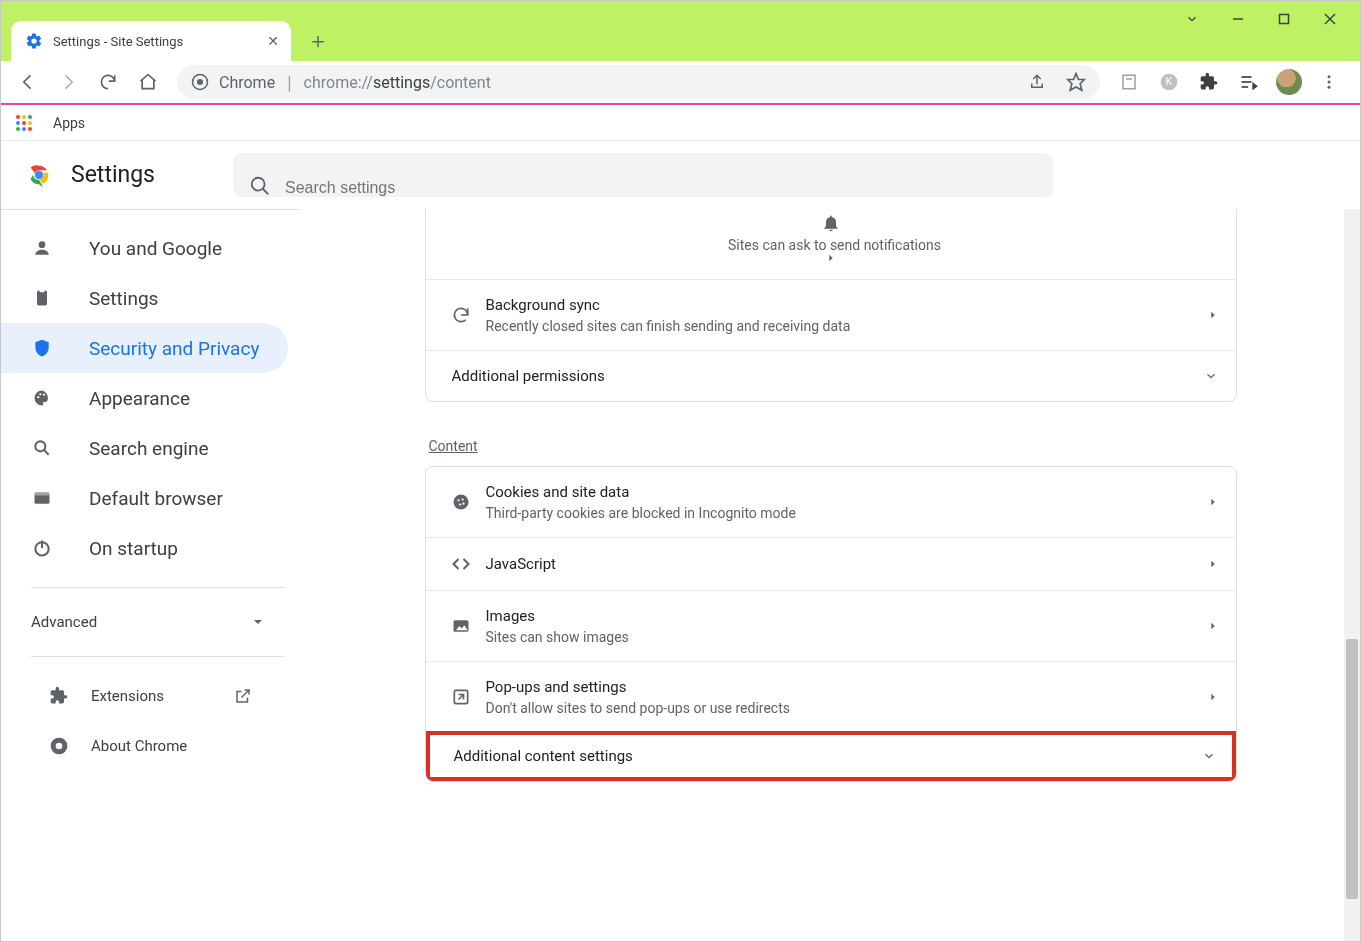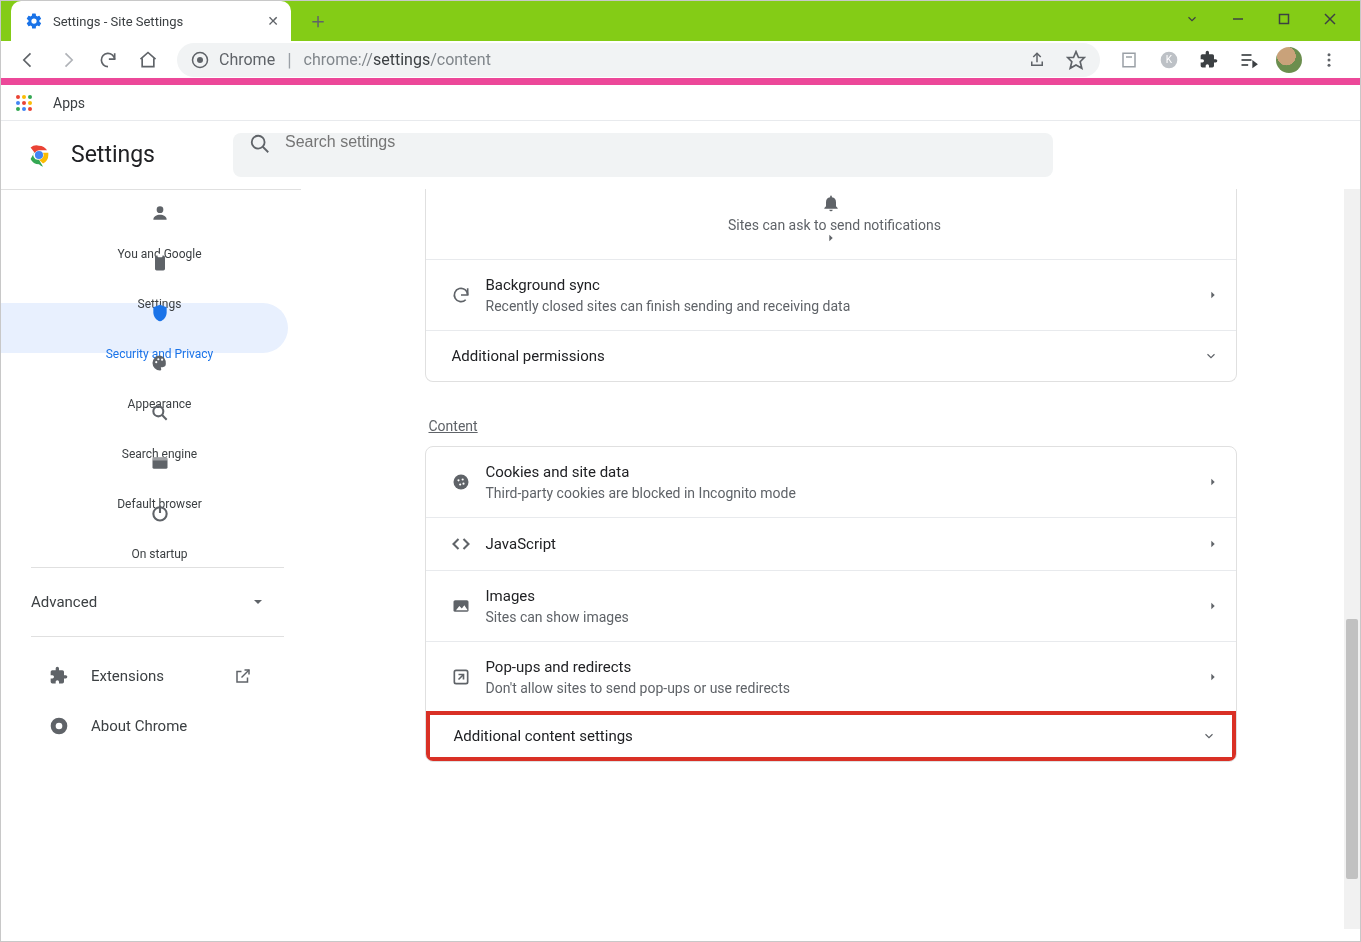--- a/index.html
+++ b/index.html
@@ -1,60 +1,60 @@
 <!DOCTYPE html>
 <html><head>
 <meta charset="utf-8">
 <style>
   * { box-sizing: border-box; margin: 0; padding: 0; }
   html, body { width: 1361px; height: 942px; font-family: "Segoe UI", Roboto, Arial, sans-serif; overflow: hidden; background: #fff; }
   body { border: 1px solid #c8c8c8; }
 
   
-  .tabstrip { height: 40px; background: #84cc16; display: flex; align-items: flex-end; position: relative; }
+  .tabstrip { height: 60px; background: #bef264; display: flex; align-items: flex-end; position: relative; }
   .tab {
     margin-left: 10px; height: 40px; background: #fff; border-radius: 10px 10px 0 0;
     display: flex; align-items: center; padding: 0 10px 0 14px; width: 280px; gap: 10px;
   }
   .tab .favicon { width: 18px; height: 18px; display:flex; align-items:center; justify-content:center; }
   .tab .title { font-size: 13px; color: #3c4043; flex: 1; white-space: nowrap; overflow: hidden; text-overflow: ellipsis; }
   .tab .close { width:16px; height:16px; color:#5f6368; display:flex; align-items:center; justify-content:center; cursor:pointer; font-size:14px;}
   .newtab { width:30px; height:30px; margin-left:12px; margin-bottom:5px; display:flex; align-items:center; justify-content:center; color:#5f6368; font-size:22px; cursor:pointer;}
   .window-controls { position:absolute; right:8px; top:4px; display:flex; gap:2px;}
   .window-controls .wc { width:44px; height:28px; display:flex; align-items:center; justify-content:center; color:#3c4043; font-size:14px; cursor:pointer;}
   .window-controls .chev { width:44px; height:28px; display:flex; align-items:center; justify-content:center; color:#3c4043;}
 
-  .toolbar { height:44px; background:#fff; display:flex; align-items:center; padding:0 10px; gap:6px; border-bottom:7px solid #ec4899;}
+  .toolbar { height:44px; background:#fff; display:flex; align-items:center; padding:0 10px; gap:6px; border-bottom:2px solid #ec4899;}
   .tbtn { width:34px; height:34px; display:flex; align-items:center; justify-content:center; color:#5f6368; cursor:pointer; border-radius:50%;}
   .tbtn.disabled { color:#b0b3b8; cursor:default;}
   .omnibox { flex:1; height:34px; background:#f1f3f4; border-radius:17px; display:flex; align-items:center; padding:0 14px; gap:10px; margin:0 6px;}
   .omnibox .lock { color:#5f6368; }
   .omnibox .chrome-label { color:#5f6368; font-size:16px;}
   .omnibox .sep { color:#9aa0a6; font-size:18px; margin:0 2px;}
   .omnibox .url { color:#3c4043; font-size:16px;}
   .omnibox .url .dim { color:#80868b;}
   .toolbar-right { display:flex; align-items:center; gap:6px; padding-right:4px;}
   .avatar { width:26px; height:26px; border-radius:50%; background: radial-gradient(circle at 40% 35%, #c9a27a 0 40%, #6b8e4e 41% 100%); }
 
   .bookmarks { height:36px; background:#fff; border-bottom:1px solid #e8eaed; display:flex; align-items:center; padding:0 14px; gap:20px;}
   .bookmarks .label { font-size:14px; color:#3c4043;}
   .apps-icon { width:18px; height:18px; }
 
   
   .settings-header { height:68px; display:flex; align-items:center; padding:0 24px; gap:18px; border-bottom:1px solid transparent; box-shadow: 0 1px 0 #e0e0e0;}
   .chrome-logo { width:28px; height:28px;}
   .settings-title { font-size:23px; color:#202124; font-weight:400; flex:0 0 auto; margin-right:60px;}
-  .searchbar { width:820px; height:44px; background:#f1f3f4; border-radius:8px; display:flex; align-items:flex-start; padding:0 16px; gap:14px;}
+  .searchbar { width:820px; height:44px; background:#f1f3f4; border-radius:8px; display:flex; align-items:flex-end; padding:0 16px; gap:14px;}
   .searchbar svg { color:#5f6368;}
   .searchbar input { border:none; background:transparent; font-size:16px; color:#5f6368; outline:none; flex:1;}
 
   
   .settings-body { display:flex; height: calc(942px - 52px - 44px - 36px - 68px - 2px); position:relative;}
   .sidebar { width:300px; padding-top:14px; border-right:1px solid transparent;}
-  .nav-item { height:50px; display:flex; align-items:center; gap:24px; padding:0 0 0 30px; color:#3c4043; font-size:12px; cursor:pointer; border-radius:0 25px 25px 0; margin-right:12px;flex-direction:column;}
+  .nav-item { height:50px; display:flex; align-items:center; gap:36px; padding:0 0 0 30px; color:#3c4043; font-size:19px; cursor:pointer; border-radius:0 25px 25px 0; margin-right:12px;}
   .nav-item svg, .nav-item .glyph { color:#5f6368; width:22px; display:flex; justify-content:center;}
   .nav-item.active { background:#e8f0fe; color:#1a73e8;}
   .nav-item.active svg, .nav-item.active .glyph { color:#1a73e8;}
   .nav-divider { height:1px; background:#e0e0e0; margin:14px 16px 14px 30px;}
   .nav-advanced { display:flex; align-items:center; justify-content:space-between; padding:0 36px 0 30px; height:40px; color:#3c4043; font-size:15px; cursor:pointer;}
   .nav-ext { height:50px; display:flex; align-items:center; gap:22px; padding:0 48px; color:#3c4043; font-size:15px; cursor:pointer; justify-content:flex-start;}
   .nav-ext .spacer{ flex:1;}
   .nav-ext .ext-icon{ color:#5f6368;}
 
   .content-pane { flex:1; display:flex; justify-content:center; overflow:hidden; position:relative; background:#fff;}
@@ -452,21 +452,21 @@
         </div>
         <div class="row">
           <span class="row-icon">
               <svg width="20" height="20" viewBox="0 0 24 24" fill="none" stroke="#5f6368" stroke-width="2">
                 <rect x="4" y="4" width="16" height="16" rx="2"></rect>
                 <path d="M9 15 15 9"></path>
                 <polyline points="15 15 15 9 9 9"></polyline>
               </svg>
             </span>
           <div class="row-text">
-            <div class="row-title">Pop-ups and redirects</div>
+            <div class="row-title">Pop-ups and settings</div>
             <div class="row-sub">Don't allow sites to send pop-ups or use redirects</div>
           </div>
           <span class="row-arrow">
               <svg width="10" height="10" viewBox="0 0 24 24" fill="#5f6368">
                 <polygon points="8 4 16 12 8 20"></polygon>
               </svg>
             </span>
         </div>
         <div class="row expander highlight-box" style="padding:12px 16px;">
           <div class="row-text">

